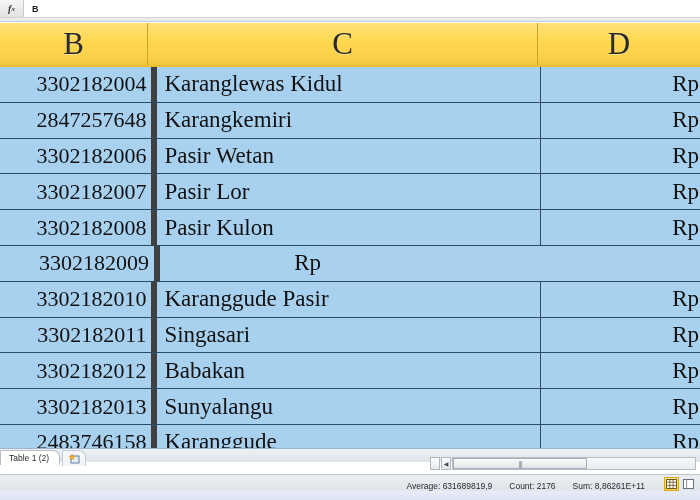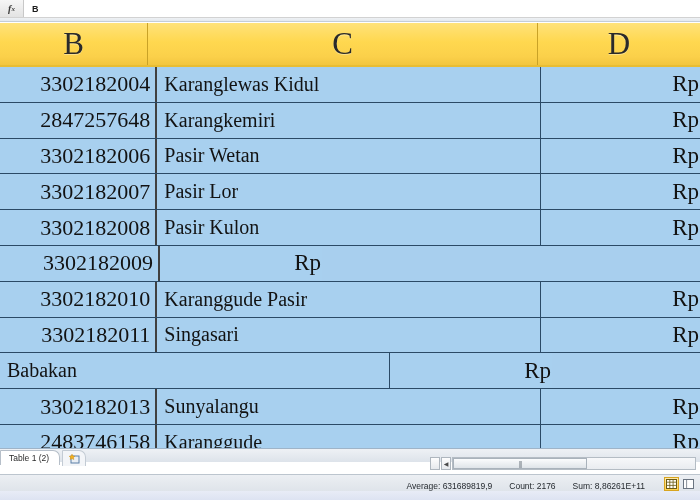--- a/index.html
+++ b/index.html
@@ -78,22 +78,22 @@
   .cell{
     background:#a8d0ef;
     box-sizing:border-box;
     display:flex;align-items:center;
     font-family:"Liberation Serif", serif;
     color:#121212;
     overflow:hidden;white-space:nowrap;
     height:100%;
   }
   .c-b{width:160px;justify-content:flex-end;padding-right:5px;font-size:22px;
-       border-right:2px solid #404040;}
-  .c-c{width:390px;justify-content:flex-start;padding-left:7px;font-size:20px;
+       border-right:6px solid #404040;}
+  .c-c{width:390px;justify-content:flex-start;padding-left:7px;font-size:23px;
        border-right:1px solid #2b4a66;}
   .c-d{width:162px;justify-content:flex-end;padding-right:0px;font-size:23px;}
   .c-d span{display:inline-block;transform:translateX(22px);}
 
   
   .tabstrip{
     position:absolute;left:0;top:448px;width:700px;height:14px;
     background:linear-gradient(to bottom,#eef1f5,#dde3ea);
     border-top:1px solid #9fb4c8;
     box-sizing:border-box;
@@ -242,20 +242,21 @@
         </div>
     </div>
     <div class="row">
       <div class="cell c-b">3302182011</div>
       <div class="cell c-c">Singasari</div>
       <div class="cell c-d">
           <span>Rp74</span>
         </div>
     </div>
     <div class="row">
+      <div class="cell c-b">3302182012</div>
       <div class="cell c-c">Babakan</div>
       <div class="cell c-d">
           <span>Rp74</span>
         </div>
     </div>
     <div class="row">
       <div class="cell c-b">3302182013</div>
       <div class="cell c-c">Sunyalangu</div>
       <div class="cell c-d">
           <span>Rp74</span>

